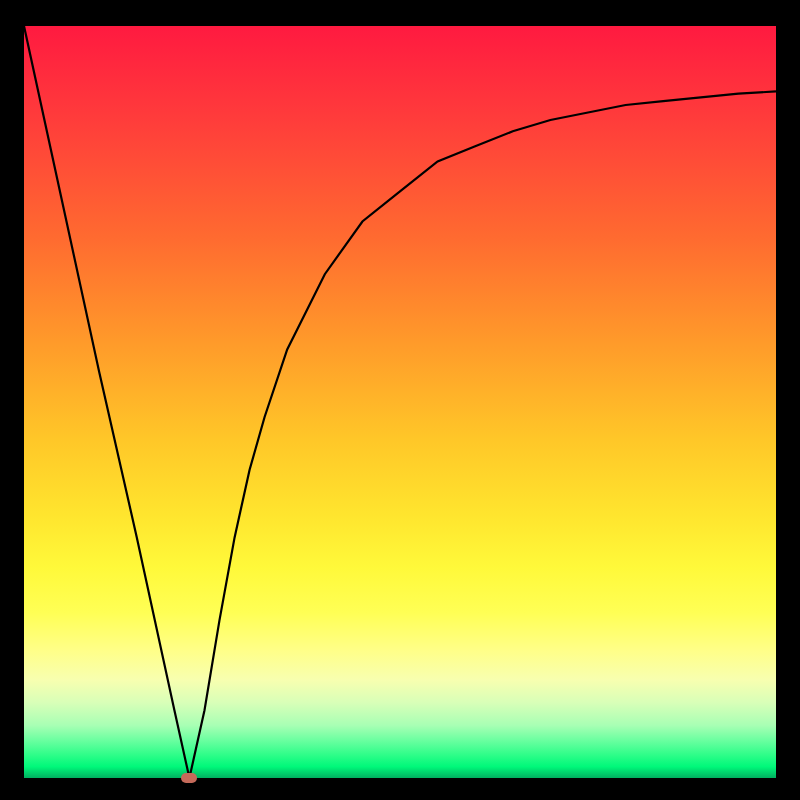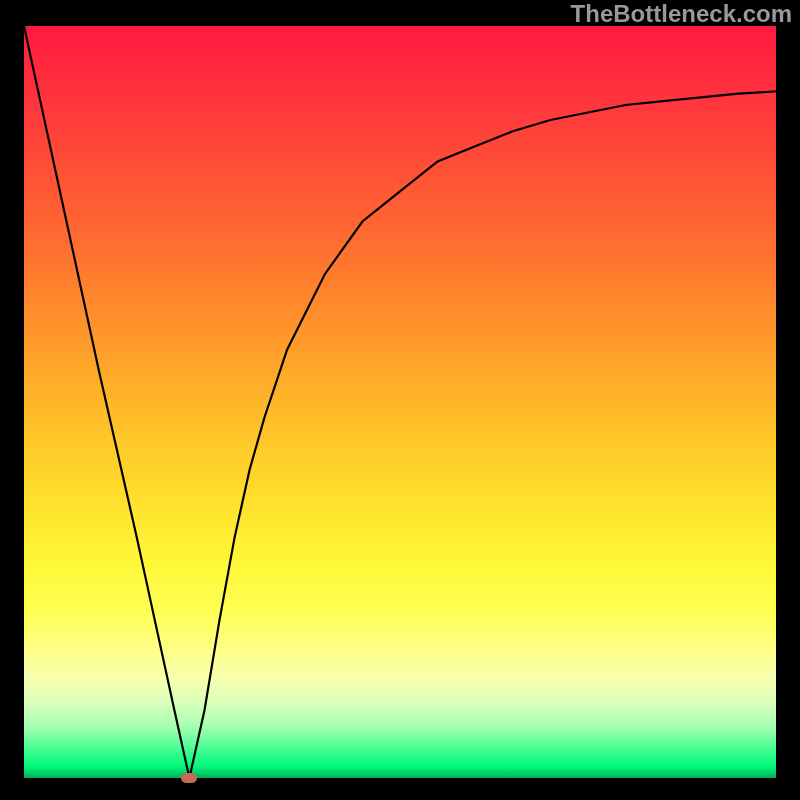--- a/index.html
+++ b/index.html
@@ -24,20 +24,19 @@
       #00f87a 98.5%,
       #00b060 100%
     ); }
   .curve-svg { position: absolute; left: 0; top: 0; width: 100%; height: 100%; }
   .marker { position: absolute; width: 16px; height: 10px; border-radius: 5px; background: #c56a5a; transform: translate(-50%, -50%); }
 </style>
 </head>
 <body>
 
 <div class="chart-frame">
-  <div class="watermark">TheBottleneck.com</div>
   <div class="plot-area">
     <svg class="curve-svg" viewBox="0 0 752 752" preserveAspectRatio="none">
       <path fill="none" stroke="#000" stroke-width="2.2" d="M0.0 0.0 L37.6 173.0 L75.2 345.9 L112.8 511.4 L150.4 684.3 L165.4 752.0 L180.5 684.3 L195.5 594.1 L210.6 511.4 L225.6 443.7 L240.6 391.0 L263.2 323.4 L300.8 248.2 L338.4 195.5 L376.0 165.4 L413.6 135.4 L451.2 120.3 L488.8 105.3 L526.4 94.0 L564.0 86.5 L601.6 79.0 L639.2 75.2 L676.8 71.4 L714.4 67.7 L752.0 65.4 "></path>
     </svg>
     <div class="marker" style="left: 165.44px; top: 752px;"></div>
   </div>
 </div>
 
 </body></html>

